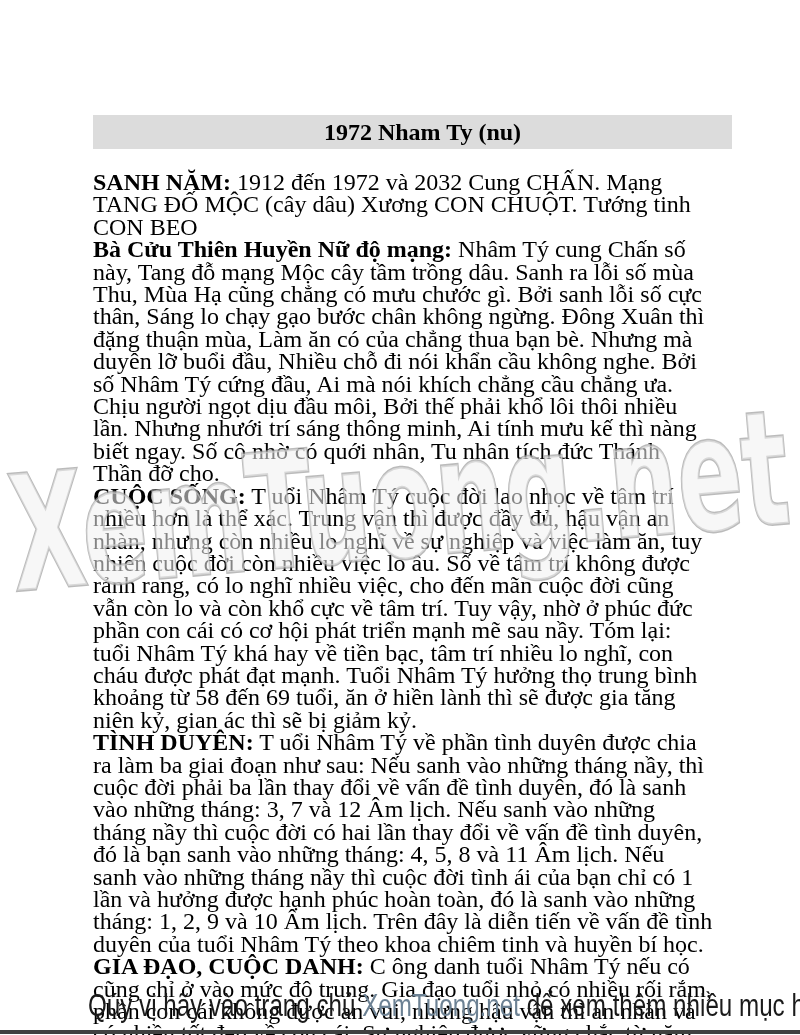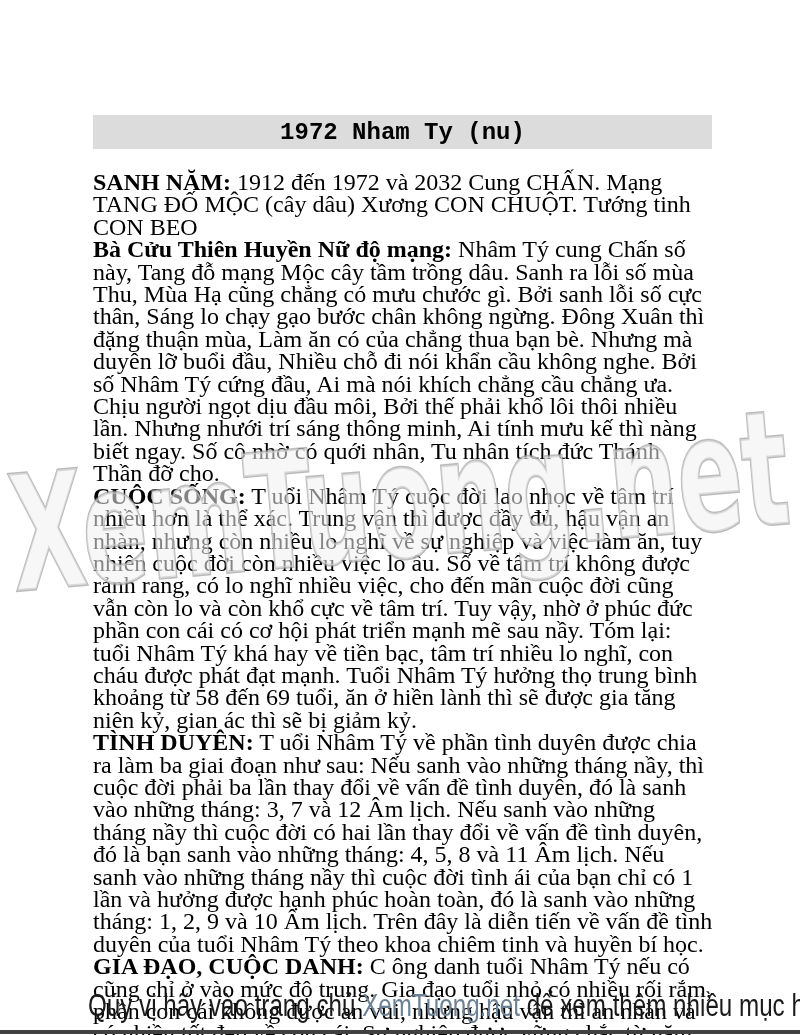--- a/index.html
+++ b/index.html
@@ -12,21 +12,22 @@
   }
   .page { position: absolute; inset: 0; }
 
   .title-bar {
     position: absolute;
     left: 93px; top: 115px;
     width: 619px; height: 34px;
     background: #dcdcdc;
     display: flex; align-items: center; justify-content: center;
     font-size: 24px; font-weight: bold; color: #000;
-    font-family: Liberation Mono, monospace;
+    font-family: Liberation Serif, serif;
+    padding-left: 20px;
   }
 
   .content {
     position: absolute;
     left: 93px; top: 171px;
     width: 620px;
     font-size: 24px;
     line-height: 22.4px;
     color: #000;
     text-align: left;

